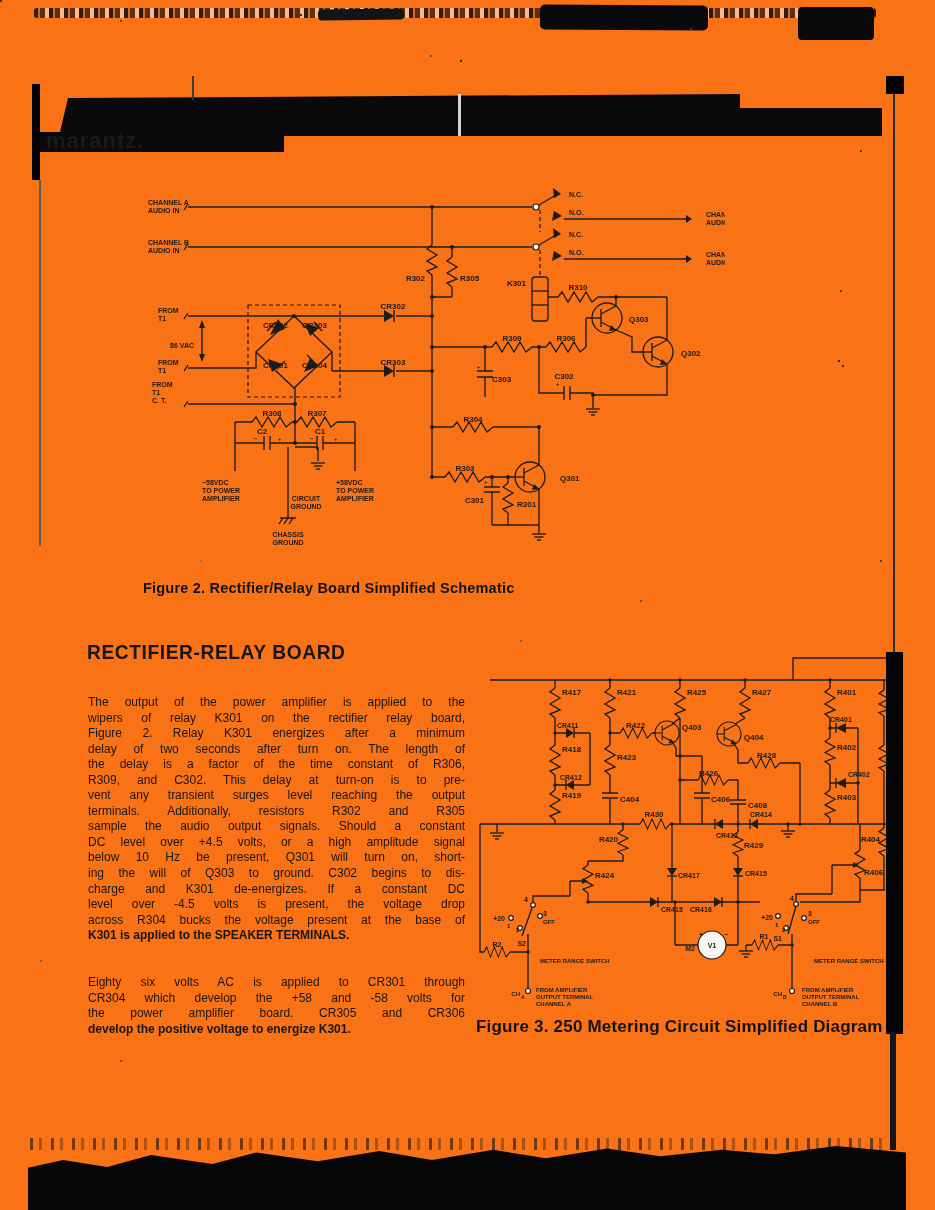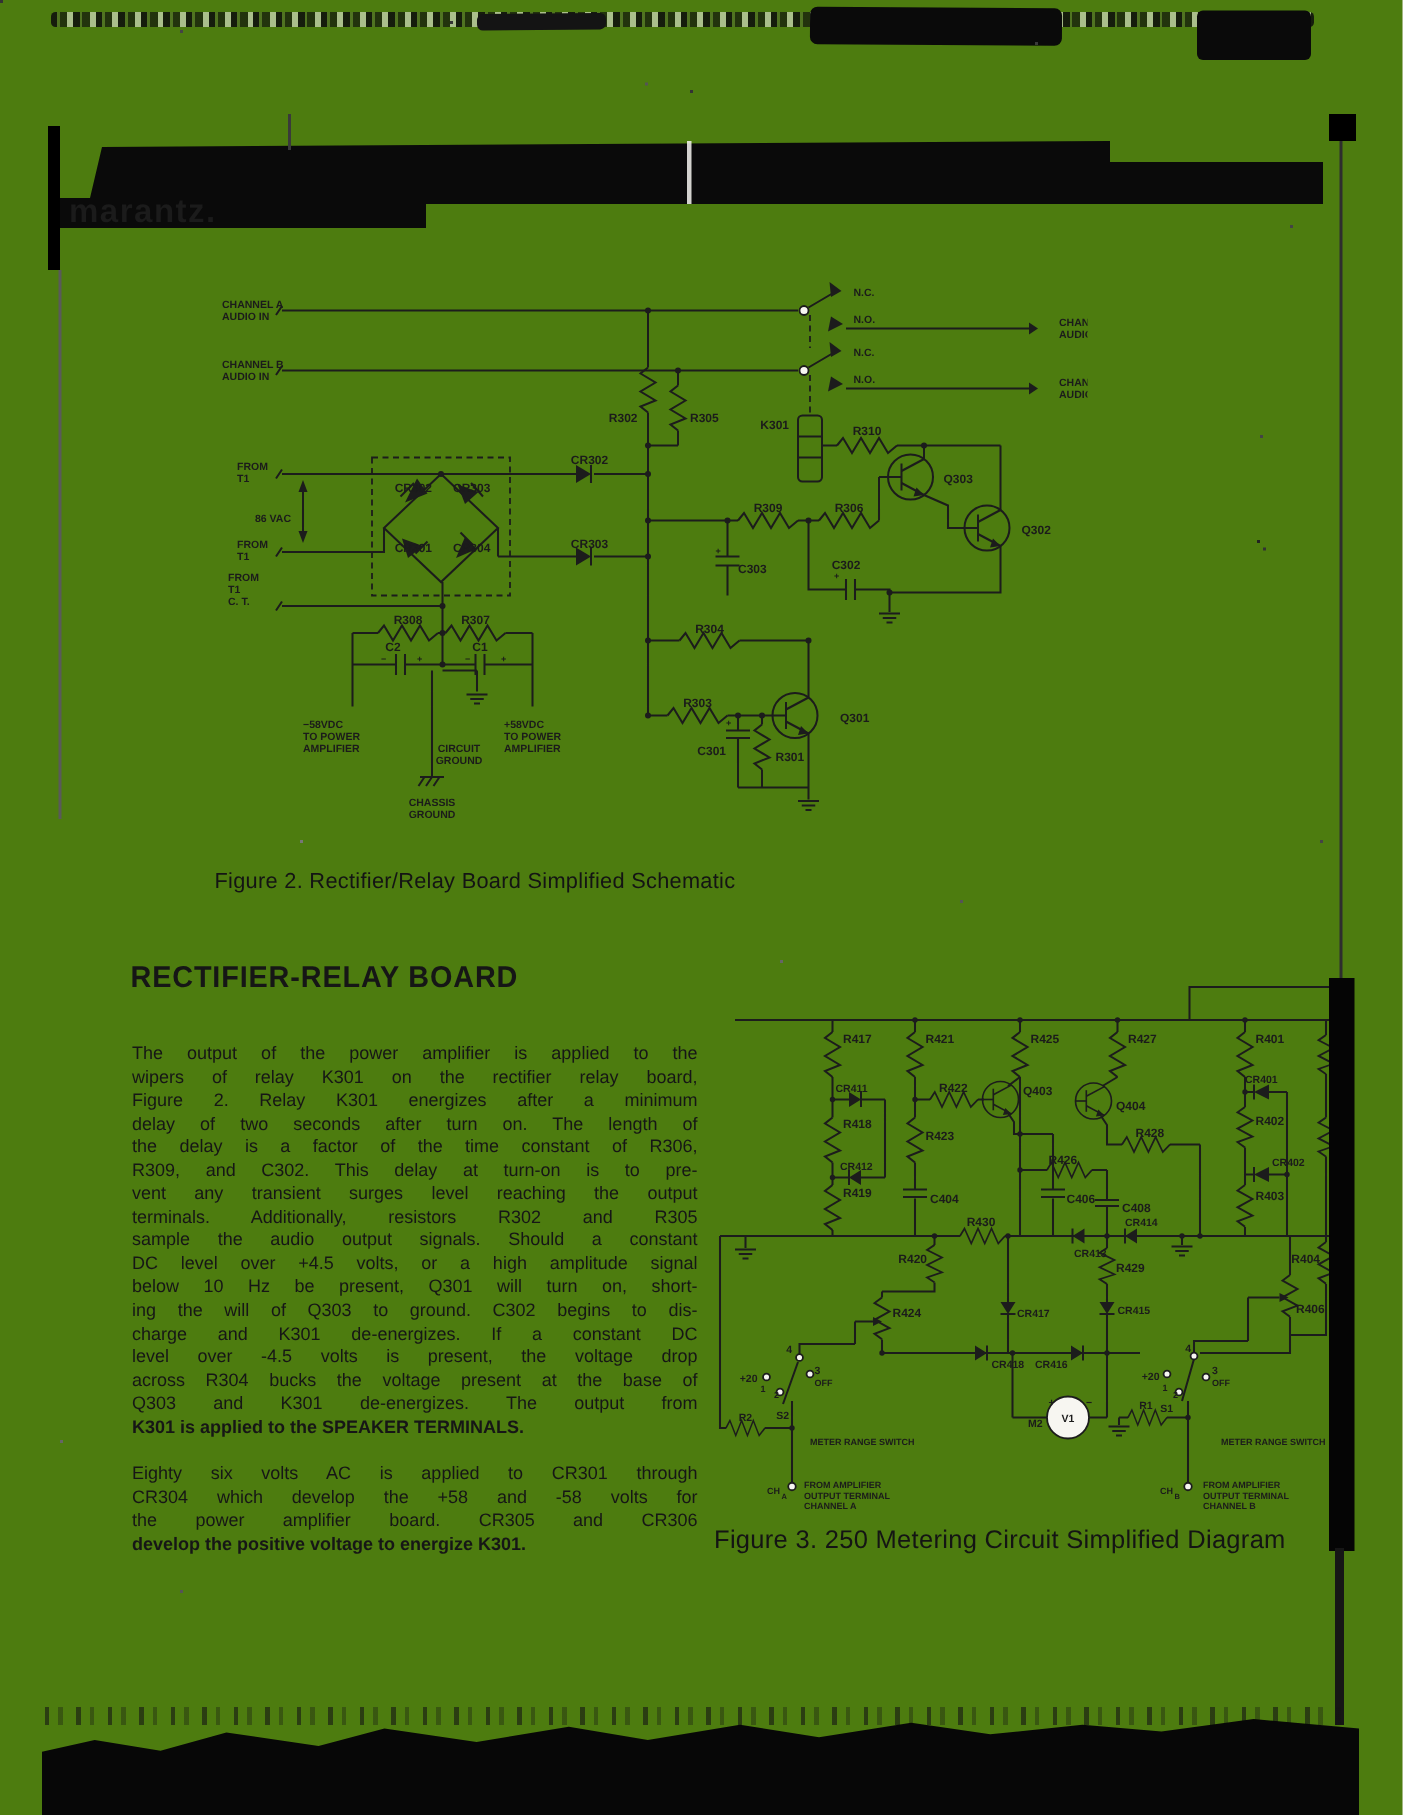--- a/index.html
+++ b/index.html
@@ -1,16 +1,16 @@
 <!DOCTYPE html>
 <html><head>
 <meta charset="utf-8">
 <style>
   html,body{margin:0;padding:0;background:#e8e6e0;}
-  .page{position:relative;width:935px;height:1210px;background:#4d7c0f;overflow:hidden;
+  .page{position:relative;width:935px;height:1210px;background:#f97316;overflow:hidden;
         font-family:"Liberation Sans",sans-serif;color:#1b1b1b;}
   
   .abs{position:absolute;}
   .topstrip{left:34px;top:8px;width:842px;height:10px;
     background:repeating-linear-gradient(90deg,rgba(12,12,12,.85) 0 4px,rgba(90,90,90,.25) 4px 6px,
       rgba(12,12,12,.65) 6px 11px,rgba(247,246,241,.55) 11px 15px);border-radius:3px;}
   .blob1{left:318px;top:9px;width:86px;height:11px;background:#141414;border-radius:4px;transform:rotate(-.6deg);}
   .blob2{left:540px;top:5px;width:168px;height:25px;background:#0a0a0a;border-radius:5px;transform:rotate(.4deg);}
   .blob3{left:798px;top:7px;width:76px;height:33px;background:#0a0a0a;border-radius:4px;}
   .rtsq{left:886px;top:76px;width:18px;height:18px;background:#000;}
@@ -26,21 +26,21 @@
   .botspeck{left:30px;top:1138px;width:870px;height:12px;
     background:repeating-linear-gradient(90deg,rgba(20,20,20,.6) 0 3px,transparent 3px 9px,
       rgba(20,20,20,.35) 9px 12px,transparent 12px 21px);}
   .specks{width:2px;height:2px;background:#333;box-shadow:
     120px 20px #444, 300px 14px #333, 430px 55px #555, 690px 28px #3a3a3a, 840px 290px #444,
     838px 360px #222, 842px 365px #333, 120px 1060px #555, 520px 640px #666, 860px 150px #444,
     200px 560px #777, 640px 600px #555, 40px 960px #666, 880px 560px #444, 460px 60px #333;}
   
   .banner{left:38px;top:86px;width:852px;height:72px;}
   
-  .cap{position:absolute;font-weight:normal;color:#141414;white-space:nowrap;}
+  .cap{position:absolute;font-weight:bold;color:#141414;white-space:nowrap;}
   .cap2{left:143px;top:580px;font-size:14.5px;letter-spacing:.2px;}
   .cap3{left:476px;top:1017px;font-size:17px;letter-spacing:.2px;text-align:center;}
   .heading{left:87px;top:641px;font-size:20px;font-weight:bold;letter-spacing:.6px;
     transform:scaleX(.96);transform-origin:left;position:absolute;color:#161616;}
   .body{position:absolute;width:377px;font-size:12px;line-height:15.55px;color:#161616;}
   .p1{left:88px;top:695px;}
   .p2{left:88px;top:975px;}
   .bline{text-align:justify;text-align-last:justify;white-space:normal;}
   .bline.last{text-align-last:left;font-weight:bold;}
   
@@ -472,21 +472,20 @@
       <div class="bline">R309, and C302.  This delay at turn-on is to pre-</div>
       <div class="bline">vent any transient surges level reaching the output</div>
       <div class="bline">terminals.  Additionally, resistors R302 and R305</div>
       <div class="bline">sample the audio output signals.  Should a constant</div>
       <div class="bline">DC level over +4.5 volts, or a high amplitude signal</div>
       <div class="bline">below 10 Hz be present, Q301 will turn on, short-</div>
       <div class="bline">ing the will of Q303 to ground. C302 begins to dis-</div>
       <div class="bline">charge and K301 de-energizes.  If a constant DC</div>
       <div class="bline">level over -4.5 volts is present, the voltage drop</div>
       <div class="bline">across R304 bucks the voltage present at the base of</div>
-      <div class="bline">Q303 and K301 de-energizes.  The output from</div>
       <div class="bline last">K301 is applied to the SPEAKER TERMINALS.</div>
     </div>
   <div class="body p2">
       <div class="bline">Eighty six volts AC is applied to CR301 through</div>
       <div class="bline">CR304 which develop the +58 and -58 volts for</div>
       <div class="bline">the power amplifier board.  CR305 and CR306</div>
       <div class="bline last">develop the positive voltage to energize K301.</div>
     </div>
   <div class="cap cap3">Figure 3.  250 Metering Circuit Simplified Diagram</div>
 

